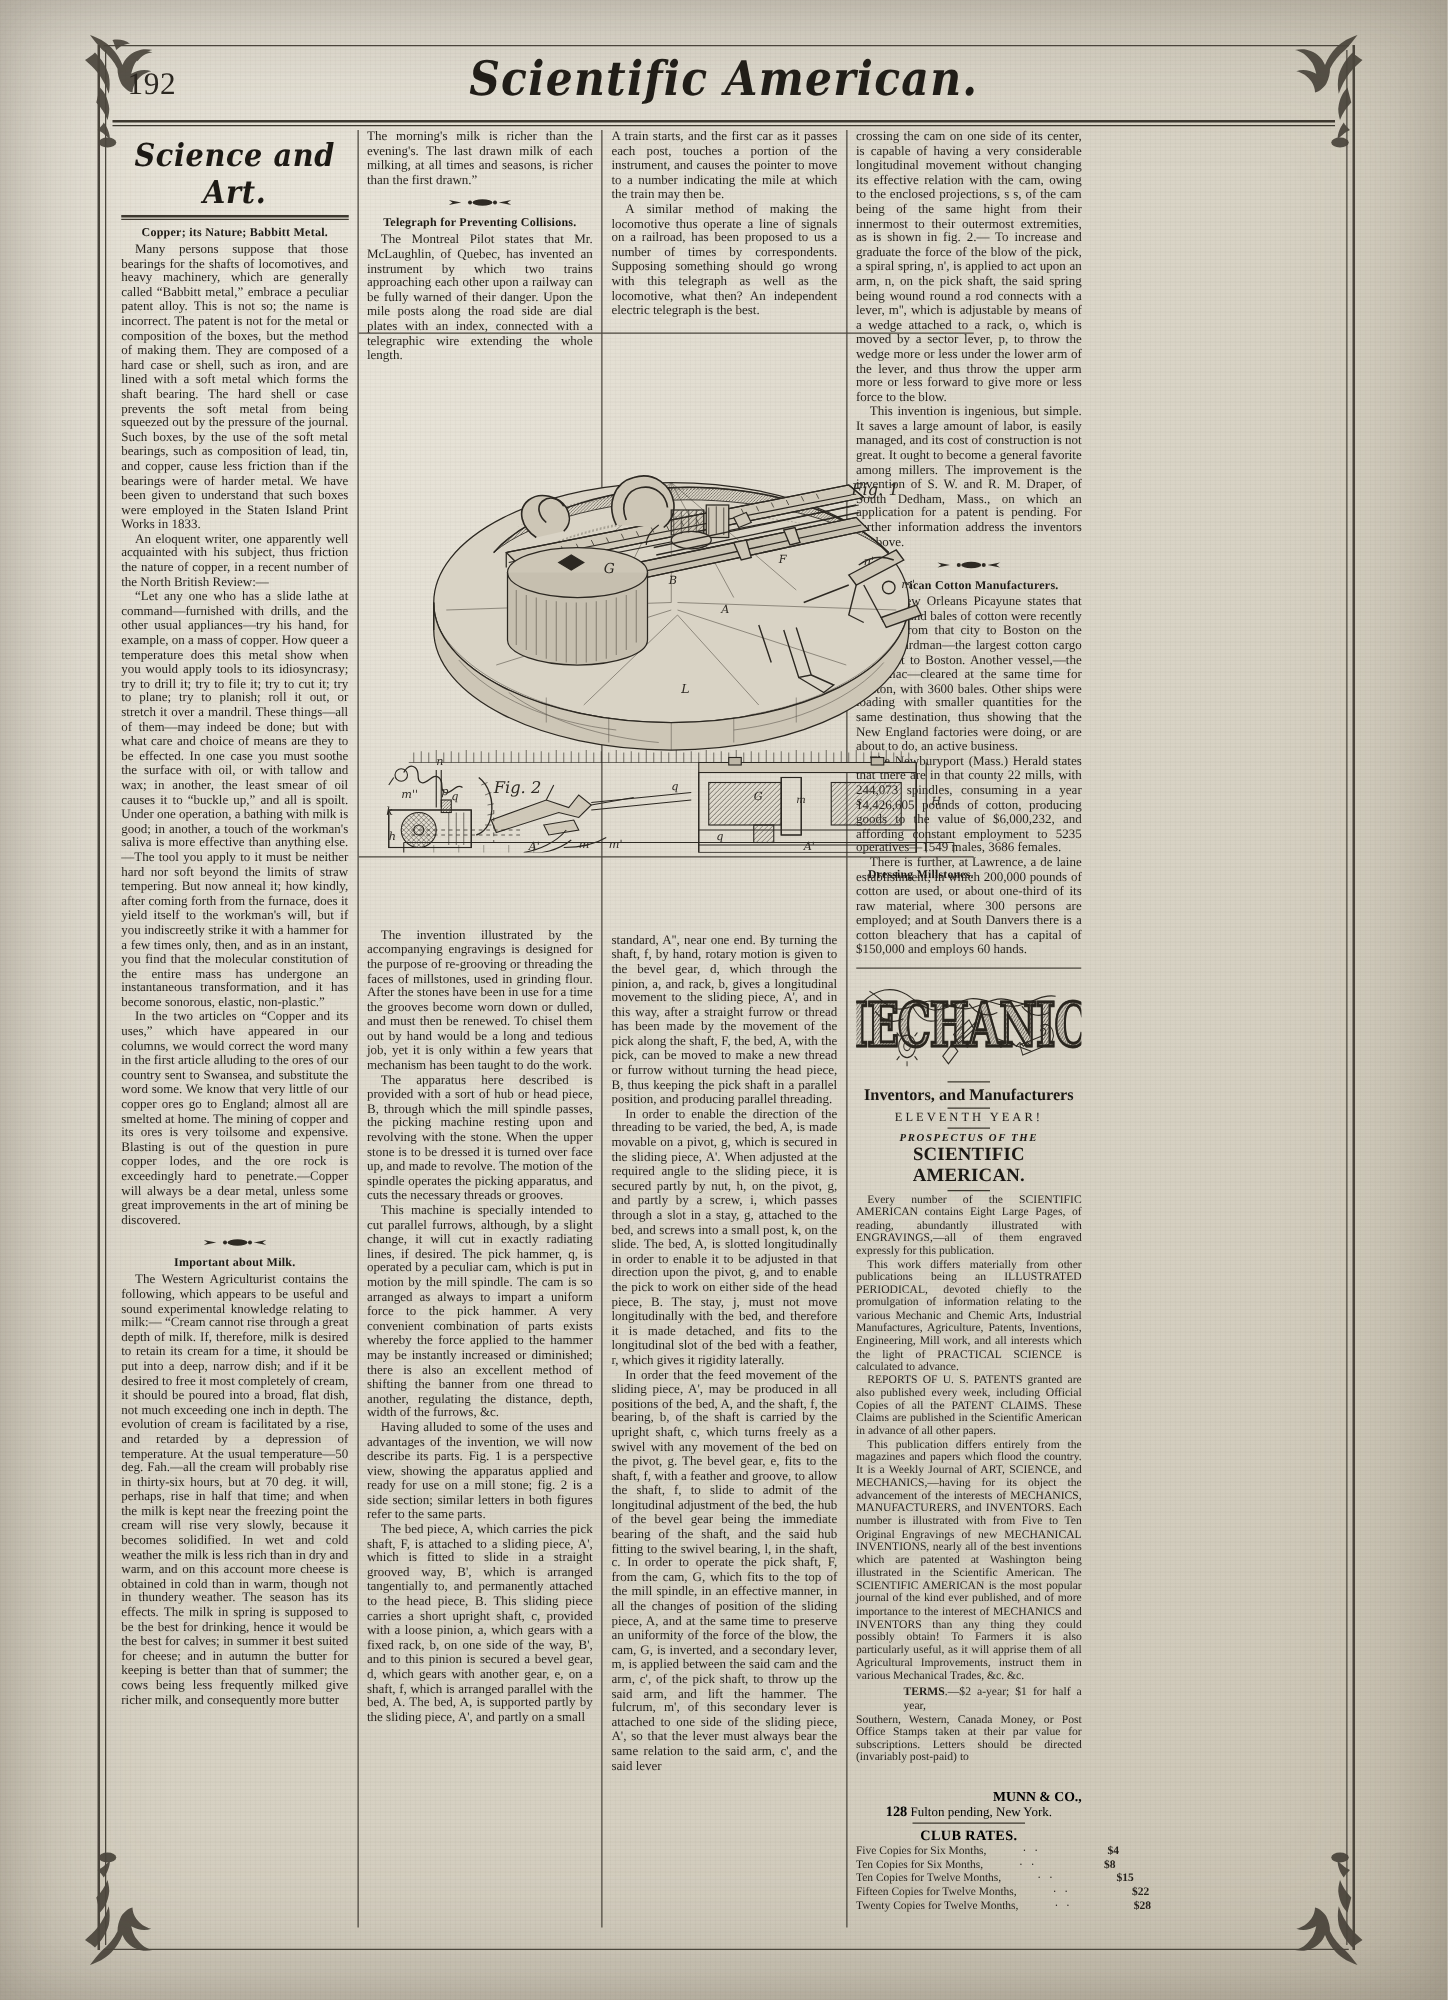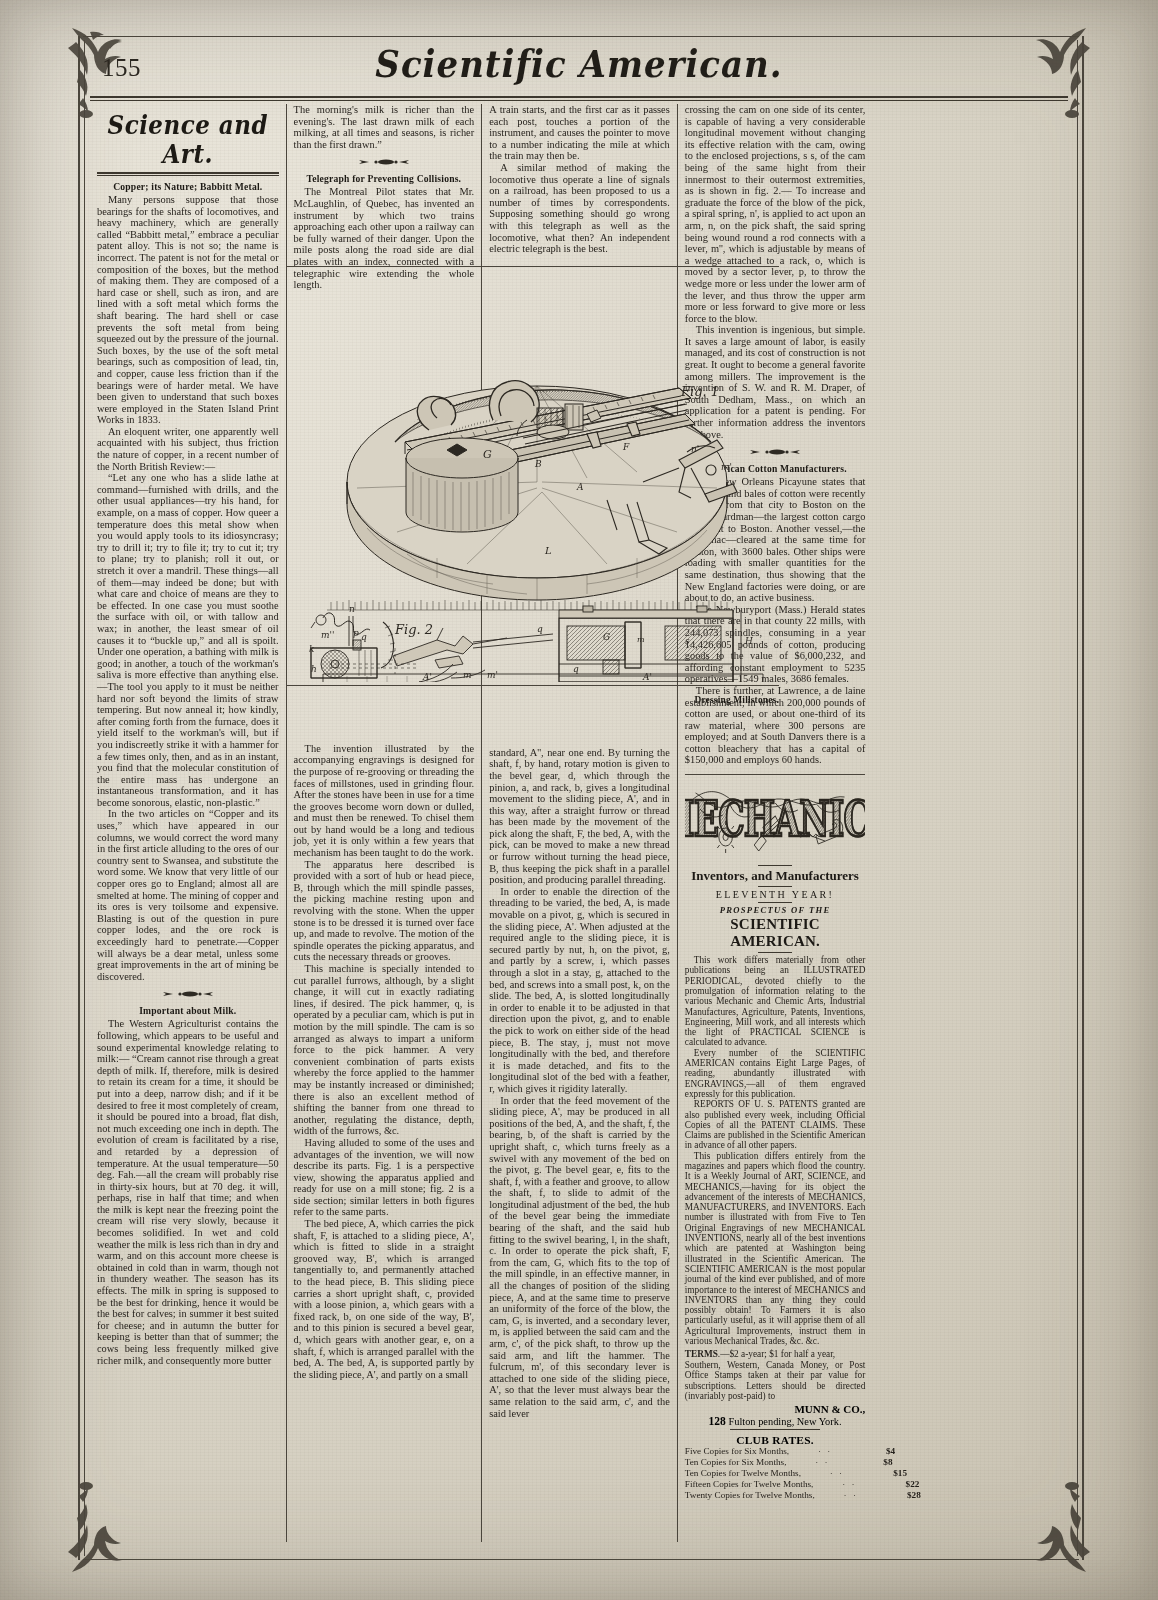--- a/index.html
+++ b/index.html
@@ -163,22 +163,22 @@
   .ad-top-rule{border-top:1px solid #4a453c;margin-bottom:4px;}
   .mech-wrap{width:100%;height:84px;}
   .mech-wrap svg{width:100%;height:100%;display:block;}
   .ad-l1{text-align:center;font-weight:700;font-size:13px;color:#1c1915;margin-top:1px;letter-spacing:0;}
   .ad-l2{text-align:center;font-weight:400;font-size:10px;letter-spacing:2.4px;color:#1c1915;margin-top:2px;}
   .ad-l3{text-align:center;font-style:italic;font-weight:700;font-size:8.6px;letter-spacing:1.3px;color:#1c1915;margin-top:2px;}
   .ad-l4{text-align:center;font-weight:700;font-size:15px;letter-spacing:.2px;color:#1c1915;margin-top:1px;}
   .minirule{width:34px;border-top:1px solid #3d382f;margin:2px auto;}
   .ad-body{font-size:9.3px;line-height:10.3px;text-align:justify;text-indent:9px;color:#231f1a;}
   .ad-body.noind{text-indent:0;}
-  .terms{font-size:9.3px;line-height:10.6px;text-align:justify;text-indent:0;color:#231f1a;margin-top:3px;}
-  .signoff{text-align:right;font-weight:700;font-size:11px;margin-top:2px;}
+  .terms{font-size:9.3px;line-height:10.6px;text-align:justify;text-indent:0;color:#231f1a;margin-top:3px;margin-left:38px;}
+  .signoff{text-align:right;font-weight:700;font-size:11px;margin-top:20px;}
   .signoff2{text-align:center;font-size:10.4px;margin-top:0px;}
   .signoff2 b{font-size:11.5px;}
   .club-head{text-align:center;font-weight:700;font-size:11.4px;margin-top:4px;letter-spacing:.3px;}
   .club-row{display:flex;font-size:9.2px;line-height:11px;color:#231f1a;gap:23px;}
   .club-row .lbl{flex:1;white-space:nowrap;}
   .club-row .dots{flex:0 0 26px;text-align:center;letter-spacing:2px;}
   .club-row .amt{flex:0 0 34px;text-align:right;font-weight:700;}
 </style>
 </head>
 <body>
@@ -231,21 +231,21 @@
       <ellipse cx="20" cy="90" rx="7" ry="4"></ellipse>
     </g>
       </svg>
   </div>
 
   <div class="frame">
     <div class="frame-inner"></div>
   </div>
 
   <div class="masthead">
-    <div class="folio">155</div>
+    <div class="folio">192</div>
     <div class="paper-title">Scientific American.</div>
   </div>
   <div class="rule-under-mast"></div>
   <div class="rule-under-mast2"></div>
 
   <div class="cols">
 
     <div class="col">
       <div class="bl-head">Science and Art.</div>
       <div class="dbl-rule"></div>
@@ -357,22 +357,22 @@
           </svg>
         </div>
         <div class="minirule"></div>
         <div class="ad-l1">Inventors, and Manufacturers</div>
         <div class="minirule"></div>
         <div class="ad-l2">ELEVENTH YEAR!</div>
         <div class="minirule"></div>
         <div class="ad-l3">PROSPECTUS OF THE</div>
         <div class="ad-l4">SCIENTIFIC AMERICAN.</div>
         <div class="minirule"></div>
+        <div class="ad-body">Every number of the SCIENTIFIC AMERICAN contains Eight Large Pages, of reading, abundantly illustrated with ENGRAVINGS,—all of them engraved expressly for this publication.</div>
         <div class="ad-body">This work differs materially from other publications being an ILLUSTRATED PERIODICAL, devoted chiefly to the promulgation of information relating to the various Mechanic and Chemic Arts, Industrial Manufactures, Agriculture, Patents, Inventions, Engineering, Mill work, and all interests which the light of PRACTICAL SCIENCE is calculated to advance.</div>
-        <div class="ad-body">Every number of the SCIENTIFIC AMERICAN contains Eight Large Pages, of reading, abundantly illustrated with ENGRAVINGS,—all of them engraved expressly for this publication.</div>
         <div class="ad-body">REPORTS OF U. S. PATENTS granted are also published every week, including Official Copies of all the PATENT CLAIMS. These Claims are published in the Scientific American in advance of all other papers.</div>
         <div class="ad-body">This publication differs entirely from the magazines and papers which flood the country. It is a Weekly Journal of ART, SCIENCE, and MECHANICS,—having for its object the advancement of the interests of MECHANICS, MANUFACTURERS, and INVENTORS. Each number is illustrated with from Five to Ten Original Engravings of new MECHANICAL INVENTIONS, nearly all of the best inventions which are patented at Washington being illustrated in the Scientific American. The SCIENTIFIC AMERICAN is the most popular journal of the kind ever published, and of more importance to the interest of MECHANICS and INVENTORS than any thing they could possibly obtain! To Farmers it is also particularly useful, as it will apprise them of all Agricultural Improvements, instruct them in various Mechanical Trades, &amp;c. &amp;c.</div>
         <div class="terms">
           <b>TERMS</b><span>.—$2 a-year; $1 for half a year,</span>
         </div>
         <div class="ad-body noind">Southern, Western, Canada Money, or Post Office Stamps taken at their par value for subscriptions. Letters should be directed (invariably post-paid) to</div>
         <div class="signoff">MUNN &amp; CO.,</div>
         <div class="signoff2">
           <b>128</b>
           <span>Fulton pending, New York.</span>

